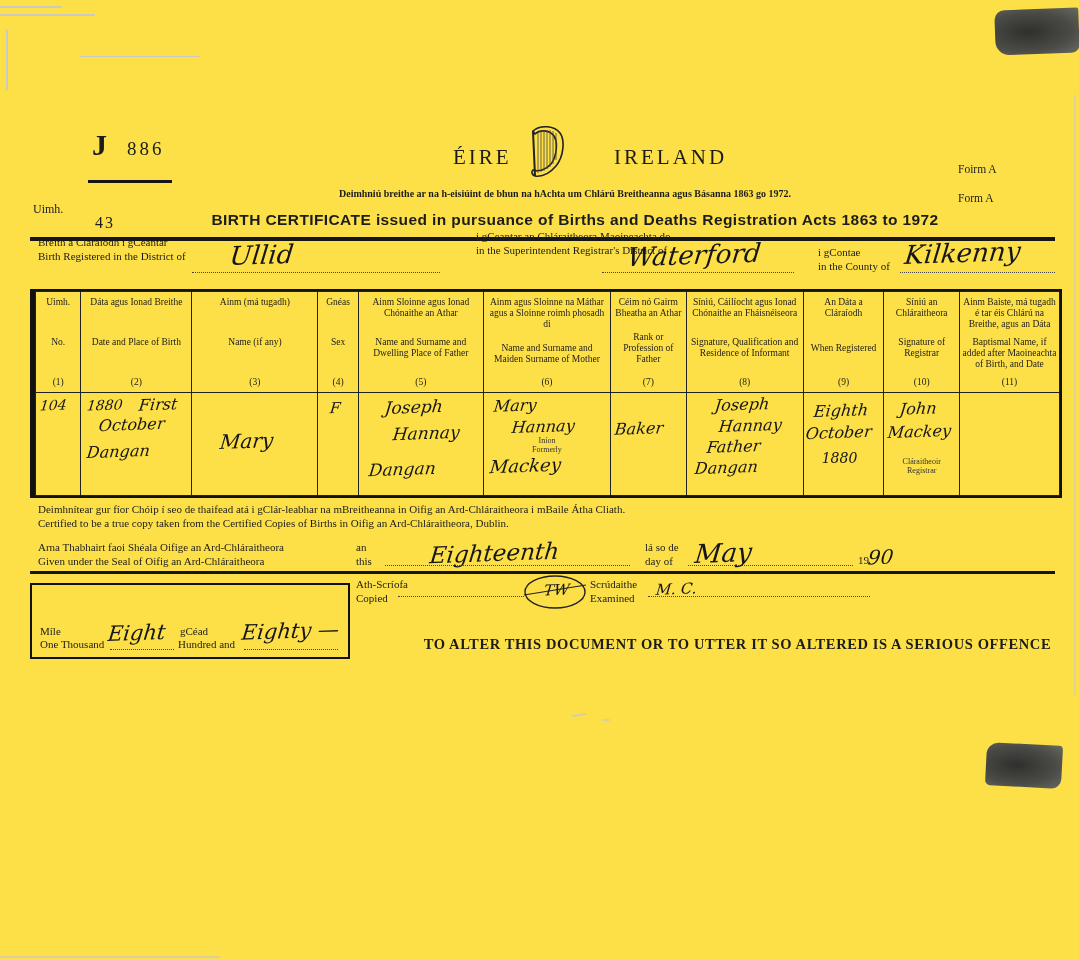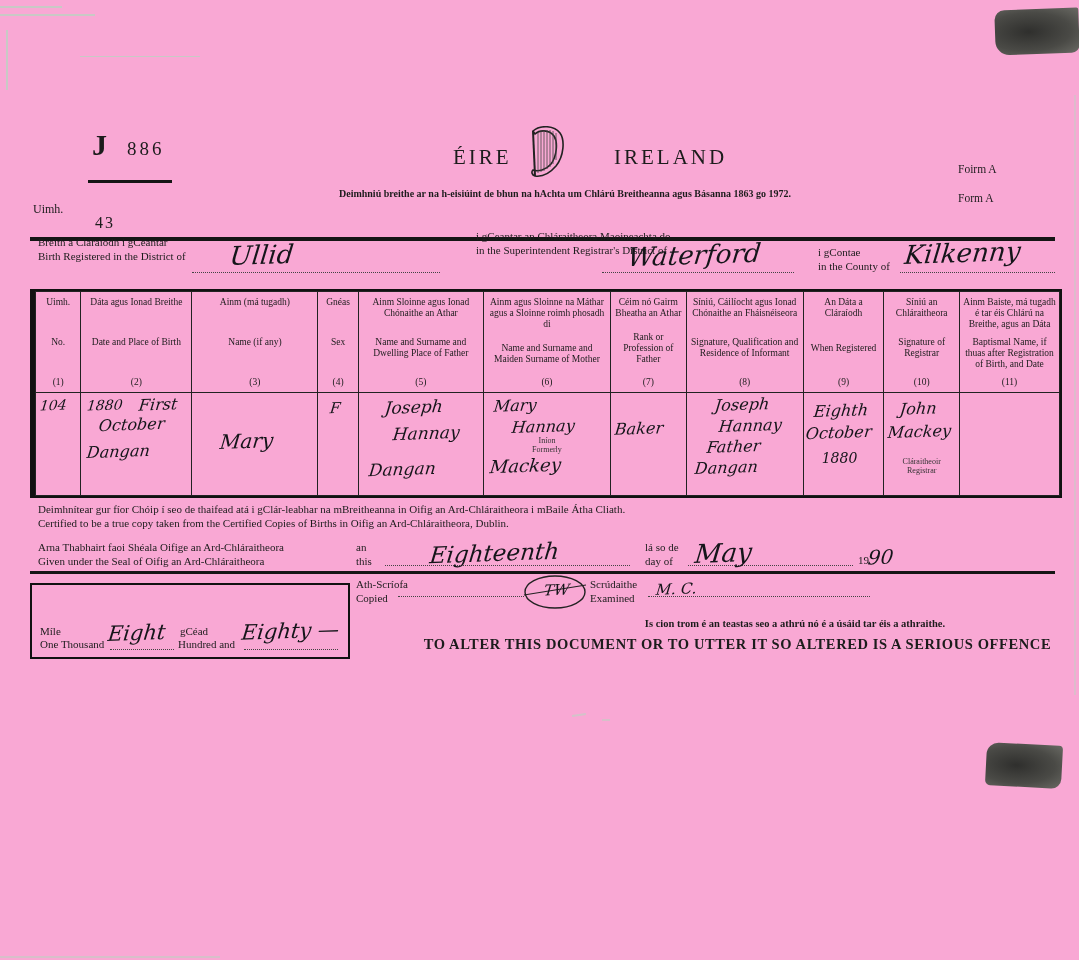--- a/index.html
+++ b/index.html
@@ -1,17 +1,17 @@
 <!DOCTYPE html>
 <html><head>
 <meta charset="utf-8">
 <style>
   html,body { margin:0; padding:0; background:#e9e9e7; }
   .sheet {
-    position:relative; width:1079px; height:960px; background:#f9a8d4;
+    position:relative; width:1079px; height:960px; background:#fde047;
     font-family:"Liberation Serif", serif; color:#1c1c1c; overflow:hidden;
   }
   .abs { position:absolute; }
 
   
   .smudge { background:radial-gradient(ellipse at 40% 50%, #2f2f2d 0%, #4a4a46 60%, #6a6a64 100%); }
   .faint  { background:#c9c9c5; }
 
   
   .ref-j   { font-size:30px; font-weight:bold; }
@@ -87,20 +87,21 @@
           <line x1="27" y1="5" x2="27" y2="38"></line>
         <line x1="30" y1="7" x2="30" y2="34"></line>
       </g>
     </svg>
   </div>
   <div class="abs eire" style="left:588px; top:145px;margin-left:26px;">IRELAND</div>
   <div class="abs forma" style="left:958px; top:163px;">Foirm A</div>
   <div class="abs forma" style="left:958px; top:192px;">Form A</div>
 
   <div class="abs subtitle" style="left:265px; top:188px; width:600px;">Deimhniú breithe ar na h-eisiúint de bhun na hAchta um Chlárú Breitheanna agus Básanna 1863 go 1972.</div>
+  <div class="abs doc-title" style="left:150px; top:211px; width:850px;">BIRTH CERTIFICATE issued in pursuance of Births and Deaths Registration Acts 1863 to 1972</div>
 
   <div class="abs rule" style="left:30px; top:237px; width:1025px; height:4px;"></div>
 
   <div class="abs lbl" style="left:38px; top:236px;">
     <div>Breith a Cláraíodh i gCeantar</div>
     <div>Birth Registered in the District of</div>
   </div>
   <div class="abs dots" style="left:192px; top:252px; width:248px; height:20px;"></div>
   <div class="abs hw" style="left:230px; top:240px; font-size:26px;">Ullid</div>
 
@@ -201,21 +202,21 @@
         <td>
               <div class="hdr-cell">
                 <span>Síniú an Chláraitheora</span>
                 <span class="hdr-mid">Signature of Registrar</span>
                 <span>(10)</span>
               </div>
             </td>
         <td>
               <div class="hdr-cell">
                 <span>Ainm Baiste, má tugadh é tar éis Chlárú na Breithe, agus an Dáta</span>
-                <span class="hdr-mid">Baptismal Name, if thuas after Registration of Birth, and Date</span>
+                <span class="hdr-mid">Baptismal Name, if added after Maoineachta of Birth, and Date</span>
                 <span>(11)</span>
               </div>
             </td>
       </tr>
       <tr>
         <td class="data-td">
           <span class="hw" style="margin:4px 0 0 4px; font-size:14px;">104</span>
         </td>
         <td class="data-td">
           <div class="hw" style="margin:4px 0 0 6px; font-size:14px;">1880</div>
@@ -318,16 +319,15 @@
     </svg>
     <span class="hw" style="position:absolute; left:22px; top:8px; font-size:15px;">TW</span>
   </div>
   <div class="abs lbl" style="left:590px; top:578px;">
     <div>Scrúdaithe</div>
     <div>Examined</div>
   </div>
   <div class="abs dots" style="left:648px; top:582px; width:222px; height:14px;"></div>
   <div class="abs hw" style="left:656px; top:580px; font-size:15px;">M. C.</div>
 
-  <div class="abs warn-ga" style="left:560px; top:618px; width:470px;">Is cion trom é an teastas seo a athrú nó é a úsáid tar éis a athraithe.</div>
   <div class="abs warn-en" style="left:415px; top:636px; width:645px;">TO ALTER THIS DOCUMENT OR TO UTTER IT SO ALTERED IS A SERIOUS OFFENCE</div>
 
 </div>
 
 </body></html>

